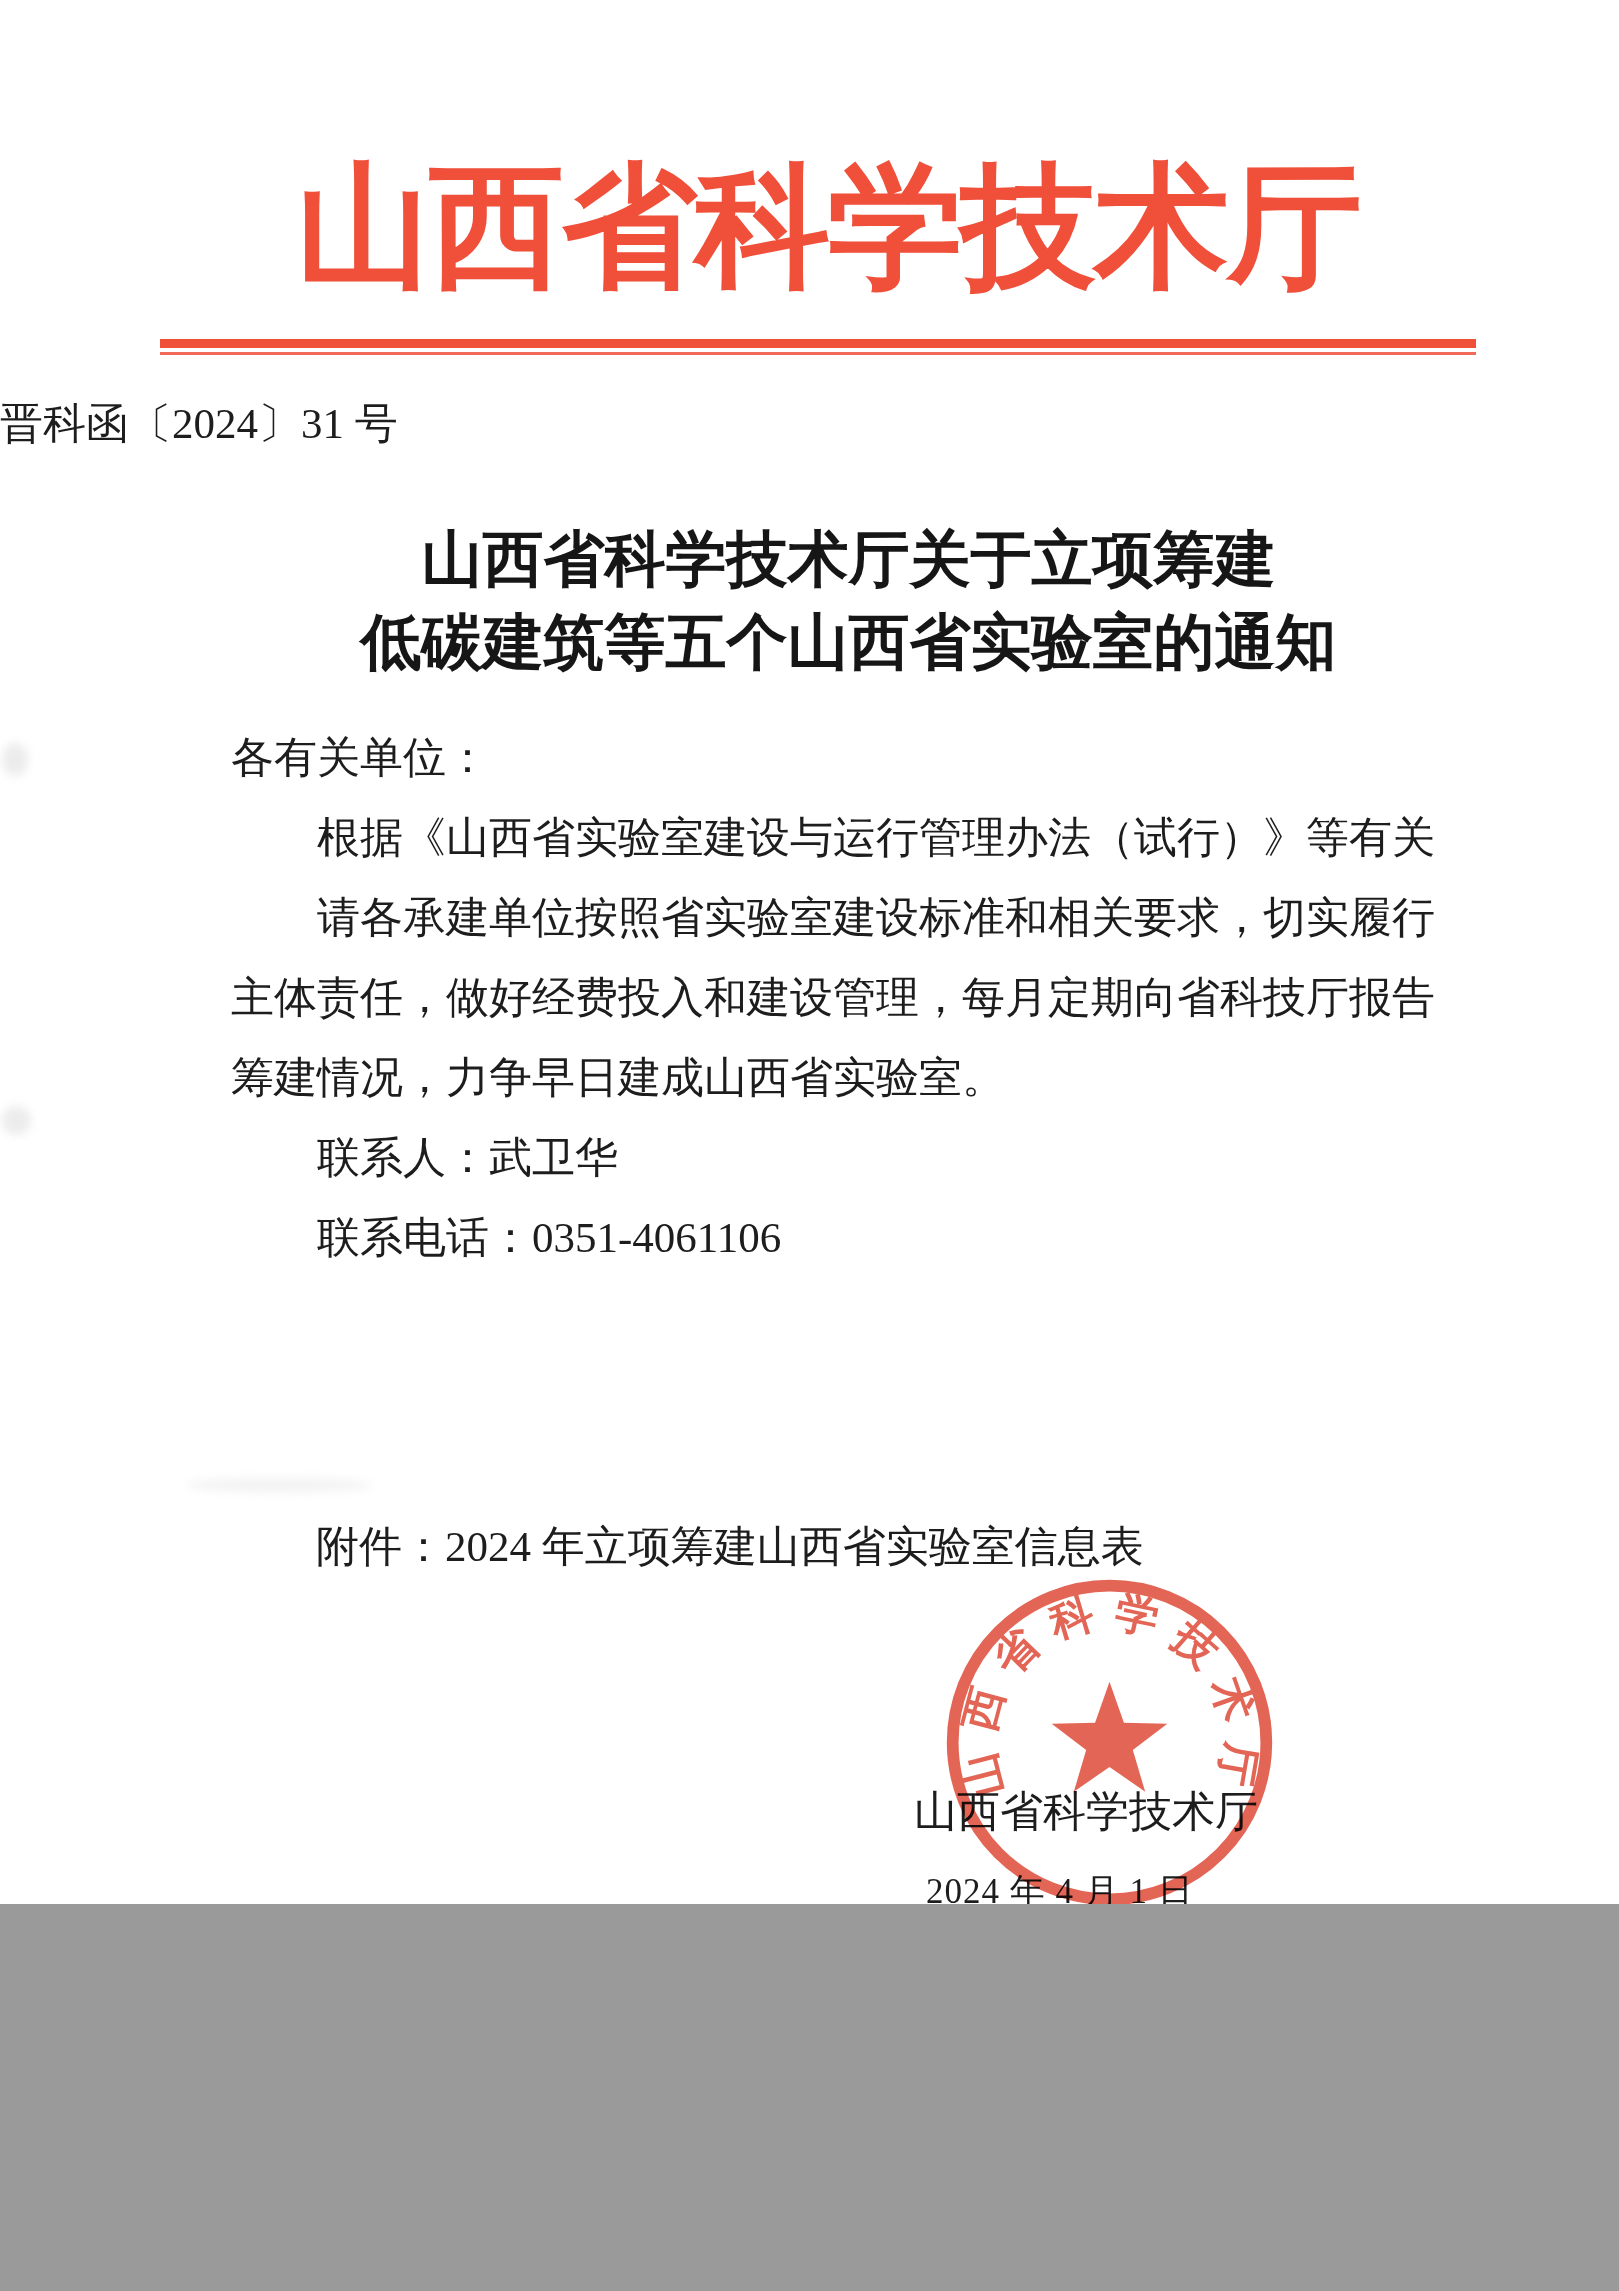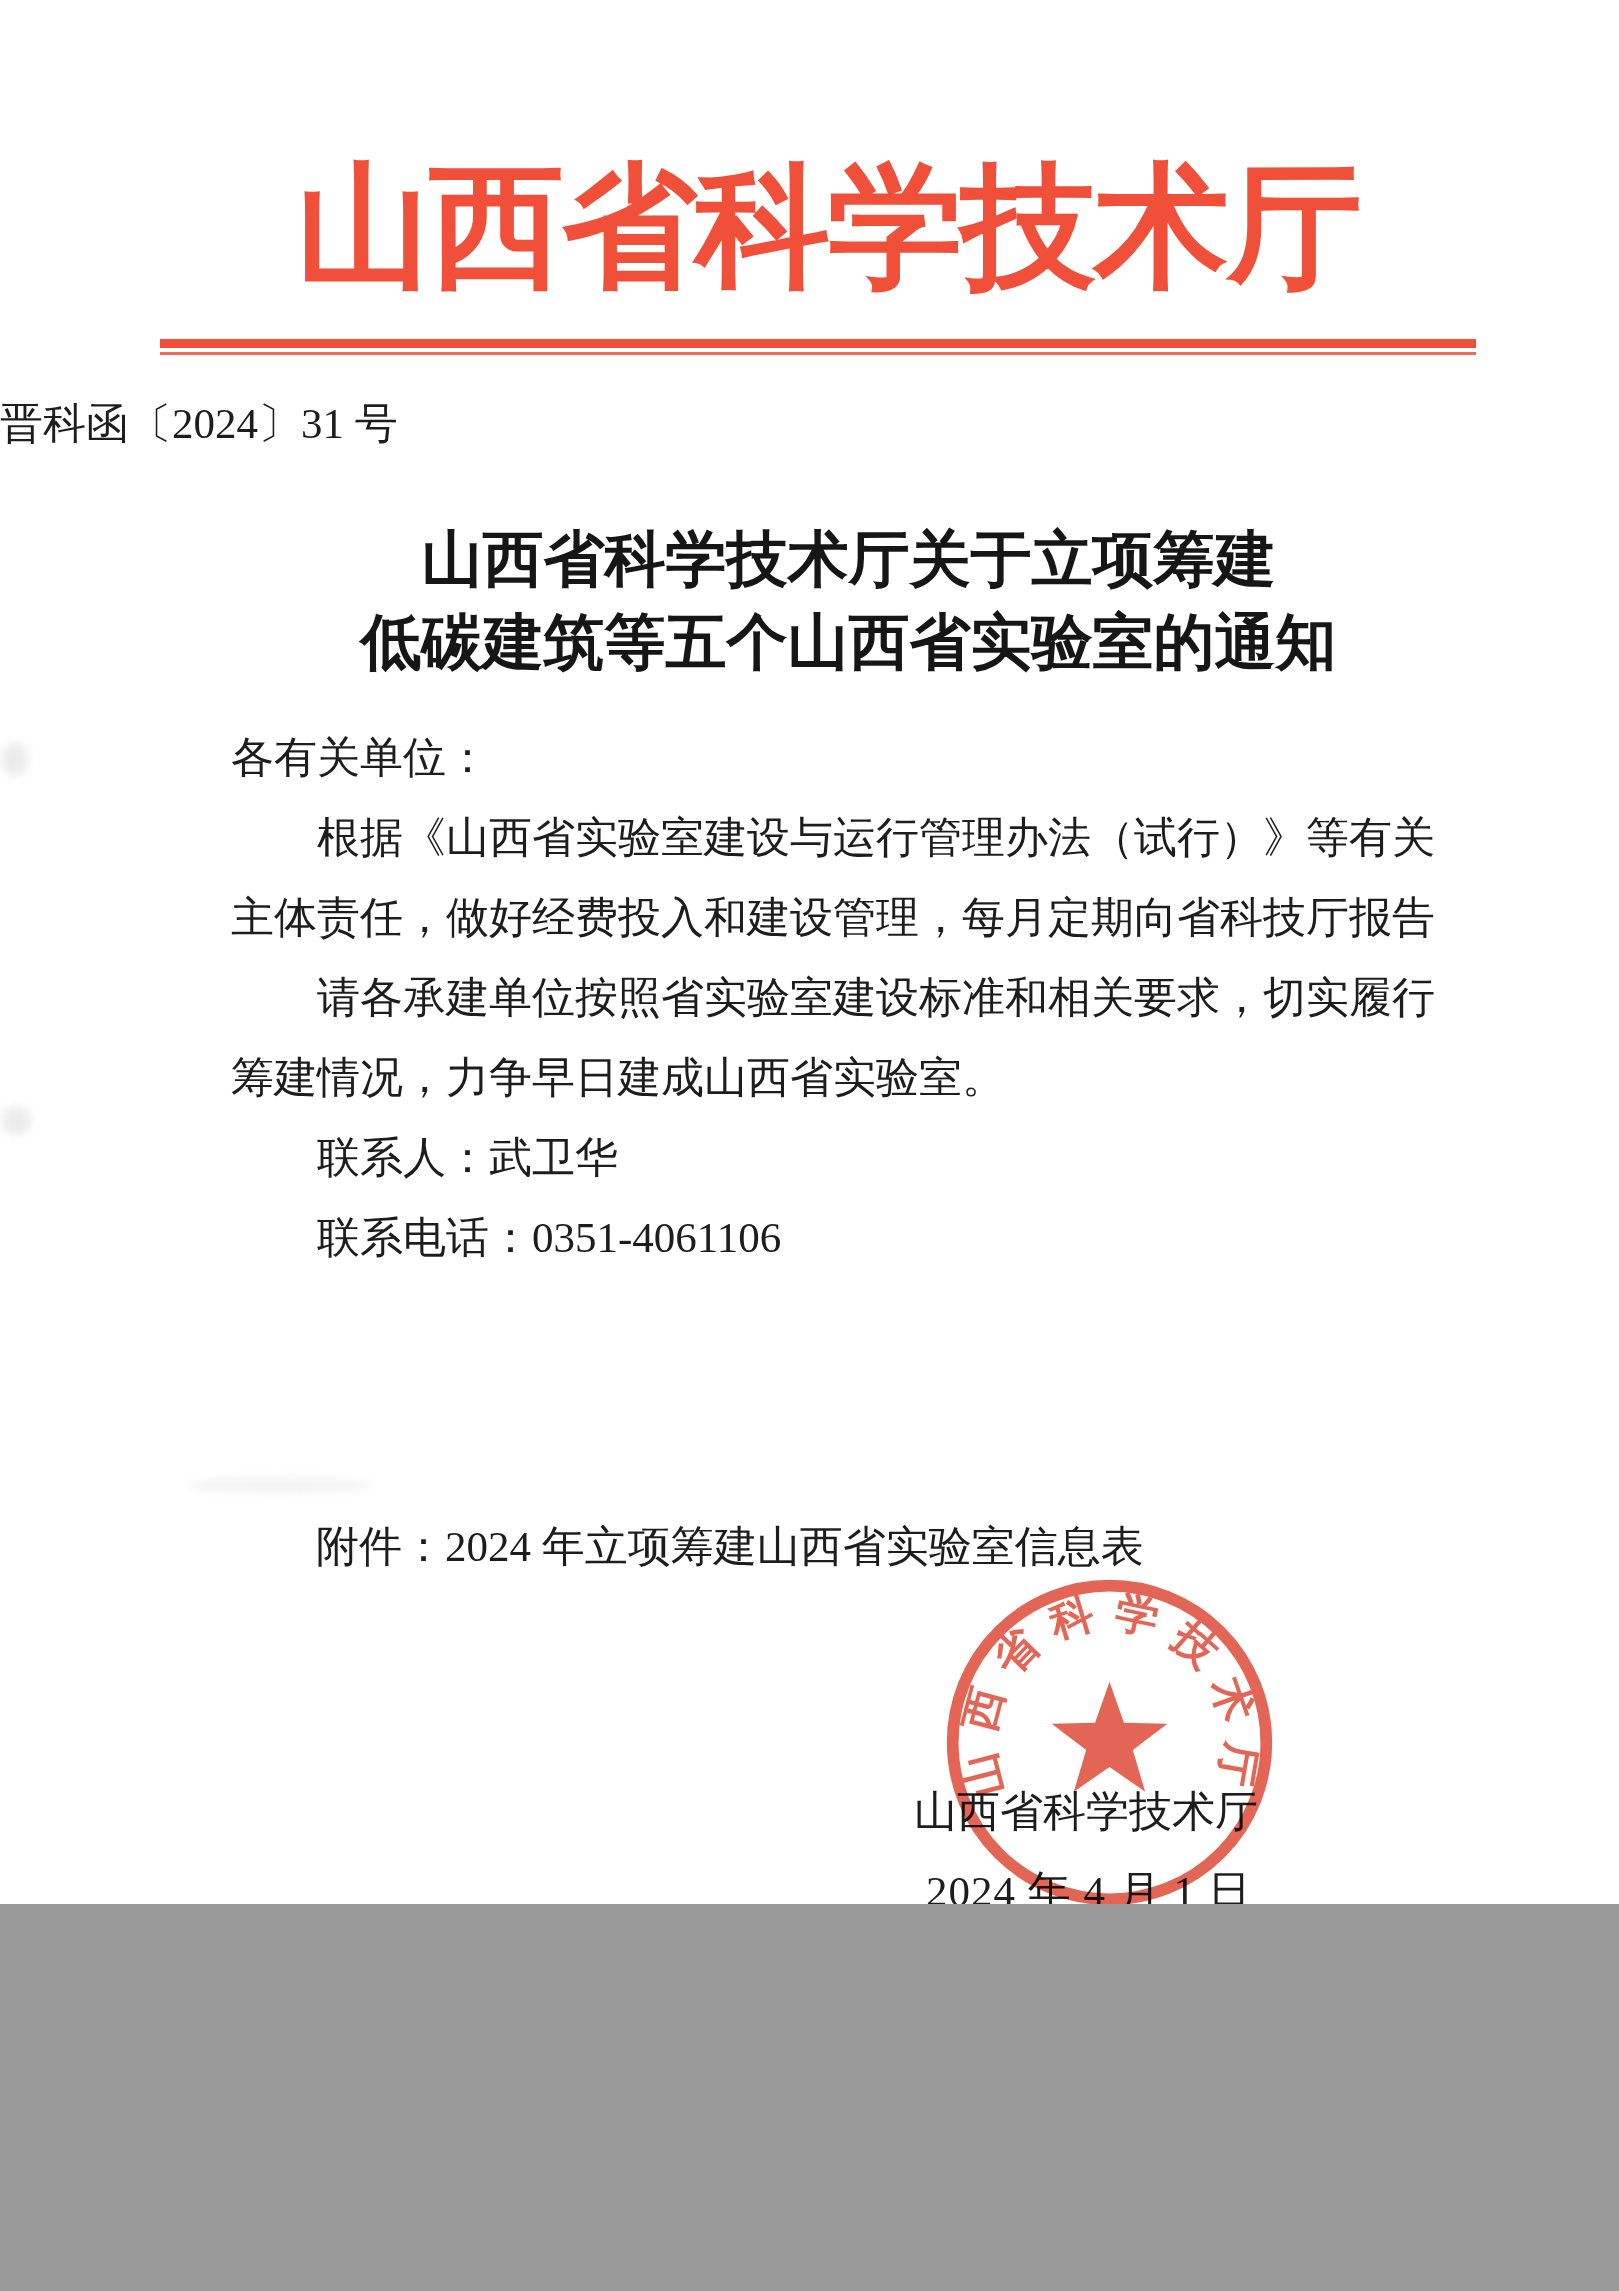--- a/index.html
+++ b/index.html
@@ -36,21 +36,21 @@
 
   .body-text { position:absolute; left:231px; top:718px; width:1215px; font-size:43px; }
   .bl  { height:80px; line-height:80px; white-space:nowrap; }
   .ind { padding-left:86px; }
 
   .attachment {
     position:absolute; left:316px; top:1507px; height:80px;
     font-size:43px; line-height:80px; white-space:nowrap;
   }
   .signature  { position:absolute; left:914px; top:1786px; font-size:43px; line-height:51px; white-space:nowrap; }
-  .sign-date  { position:absolute; left:926px; top:1866px; font-size:43px; line-height:51px; letter-spacing:1px; white-space:nowrap; }
+  .sign-date  { position:absolute; left:926px; top:1866px; font-size:35px; line-height:51px; letter-spacing:1px; white-space:nowrap; }
   .disclosure { position:absolute; left:310px; top:1956px; font-size:43px; line-height:51px; white-space:nowrap; }
 
   .stamp {
     position:absolute; left:937px; top:1570px; width:345px; height:345px;
     mix-blend-mode:multiply; opacity:.88;
   }
   .stamp text {
     font-family:"Liberation Serif","DejaVu Serif",serif;
     font-weight:bold; font-size:44px;
   }
@@ -72,22 +72,22 @@
   <div class="rule rule-top-thin"></div>
 
   <div class="doc-number">晋科函〔2024〕31 号</div>
 
   <div class="doc-title line1">山西省科学技术厅关于立项筹建</div>
   <div class="doc-title line2">低碳建筑等五个山西省实验室的通知</div>
 
   <div class="body-text" id="bodyLines">
       <div class="bl">各有关单位：</div>
       <div class="bl ind">根据《山西省实验室建设与运行管理办法（试行）》等有关</div>
+      <div class="bl ind">请各承建单位按照省实验室建设标准和相关要求，切实履行</div>
       <div class="bl">主体责任，做好经费投入和建设管理，每月定期向省科技厅报告</div>
-      <div class="bl ind">请各承建单位按照省实验室建设标准和相关要求，切实履行</div>
       <div class="bl">筹建情况，力争早日建成山西省实验室。</div>
       <div class="bl ind">联系人：武卫华</div>
       <div class="bl ind">联系电话：0351-4061106</div>
     </div>
 
   <div class="attachment">附件：2024 年立项筹建山西省实验室信息表</div>
 
   <div class="signature">山西省科学技术厅</div>
   <div class="sign-date">2024 年 4 月 1 日</div>
 

